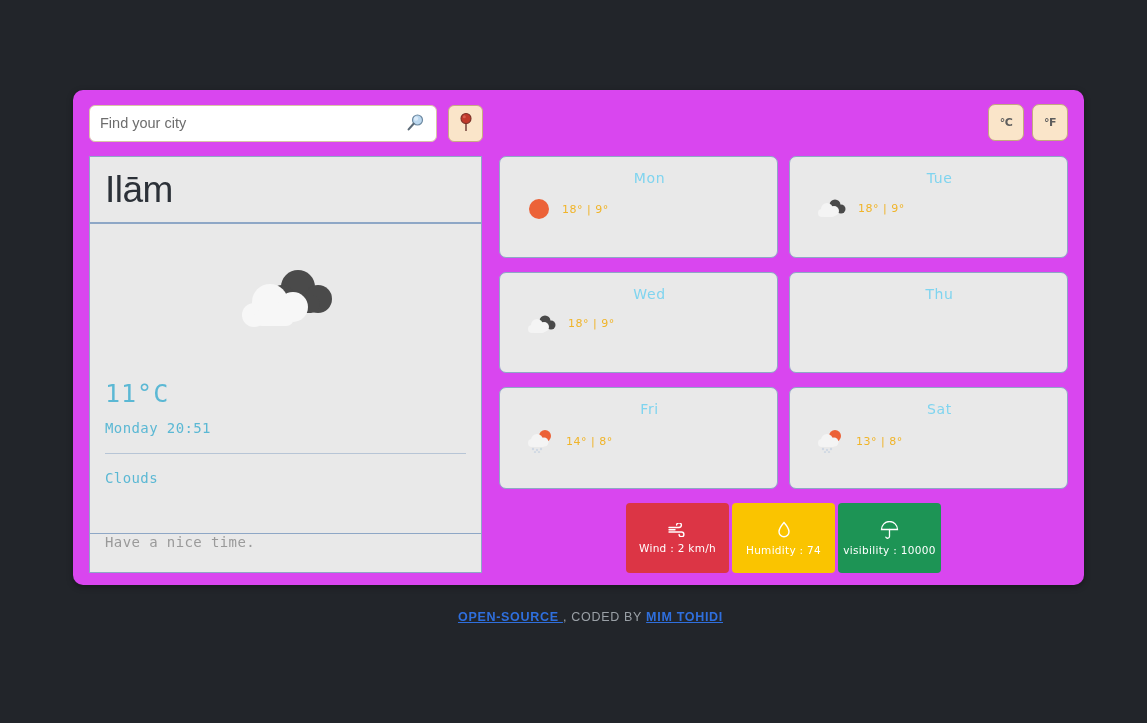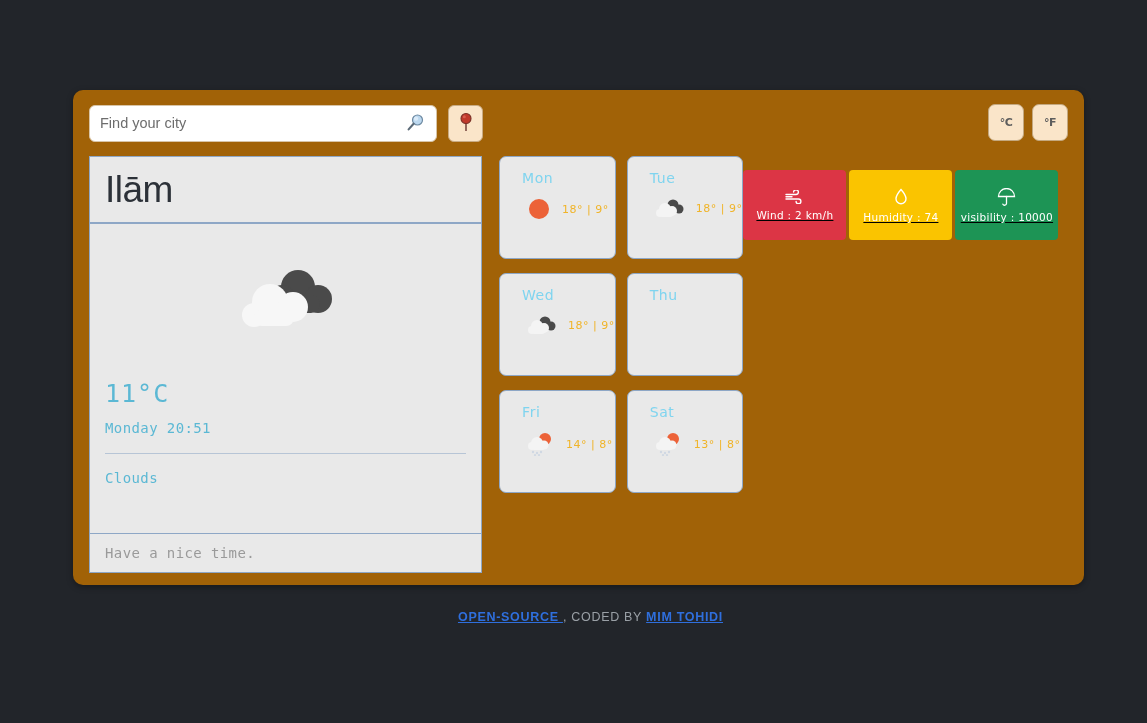--- a/index.html
+++ b/index.html
@@ -17,21 +17,21 @@
     position: absolute;
     left: 73px;
     top: 90px;
     width: 1011px;
     height: 495px;
   }
 
   .panel {
     width: 100%;
     height: 100%;
-    background: #a16207;
+    background: #d946ef;
     border-radius: 10px;
     padding: 14px 16px 16px 16px;
     box-shadow: 0 2px 6px rgba(0,0,0,0.35);
     position: relative;
   }
 
   
   .topbar {
     display: flex;
     align-items: center;
@@ -184,35 +184,36 @@
     font-family: "DejaVu Sans Mono", monospace;
     font-size: 14px;
     color: #5bb8d4;
     letter-spacing: 0.4px;
   }
 
   .footer-strip {
     height: 39px;
     border-top: 1px solid #8ea7c6;
     display: flex;
-    align-items: center;
+    align-items: flex-start;
     padding-left: 15px;
   }
   .footer-msg {
     font-family: "DejaVu Sans Mono", monospace;
     font-size: 14px;
     color: #9a9a9a;
     letter-spacing: 0.4px;
   }
 
   
   .right-col {
     flex: 1;
     display: flex;
-    flex-direction: row;
+    flex-direction: column;
+    text-align: center;
   }
 
   .forecast-grid {
     display: grid;
     grid-template-columns: 1fr 1fr;
     grid-template-rows: repeat(3, 1fr);
     gap: 14px 11px;
     height: 337px;
   }
 
@@ -245,21 +246,20 @@
     color: #f0b429;
     letter-spacing: 0.5px;
   }
 
   
   .stats-row {
     display: flex;
     gap: 3px;
     justify-content: center;
     margin-top: 14px;
-    text-decoration: underline;
   }
 
   .stat-box {
     width: 103px;
     height: 70px;
     border-radius: 4px;
     display: flex;
     flex-direction: column;
     align-items: center;
     justify-content: center;

